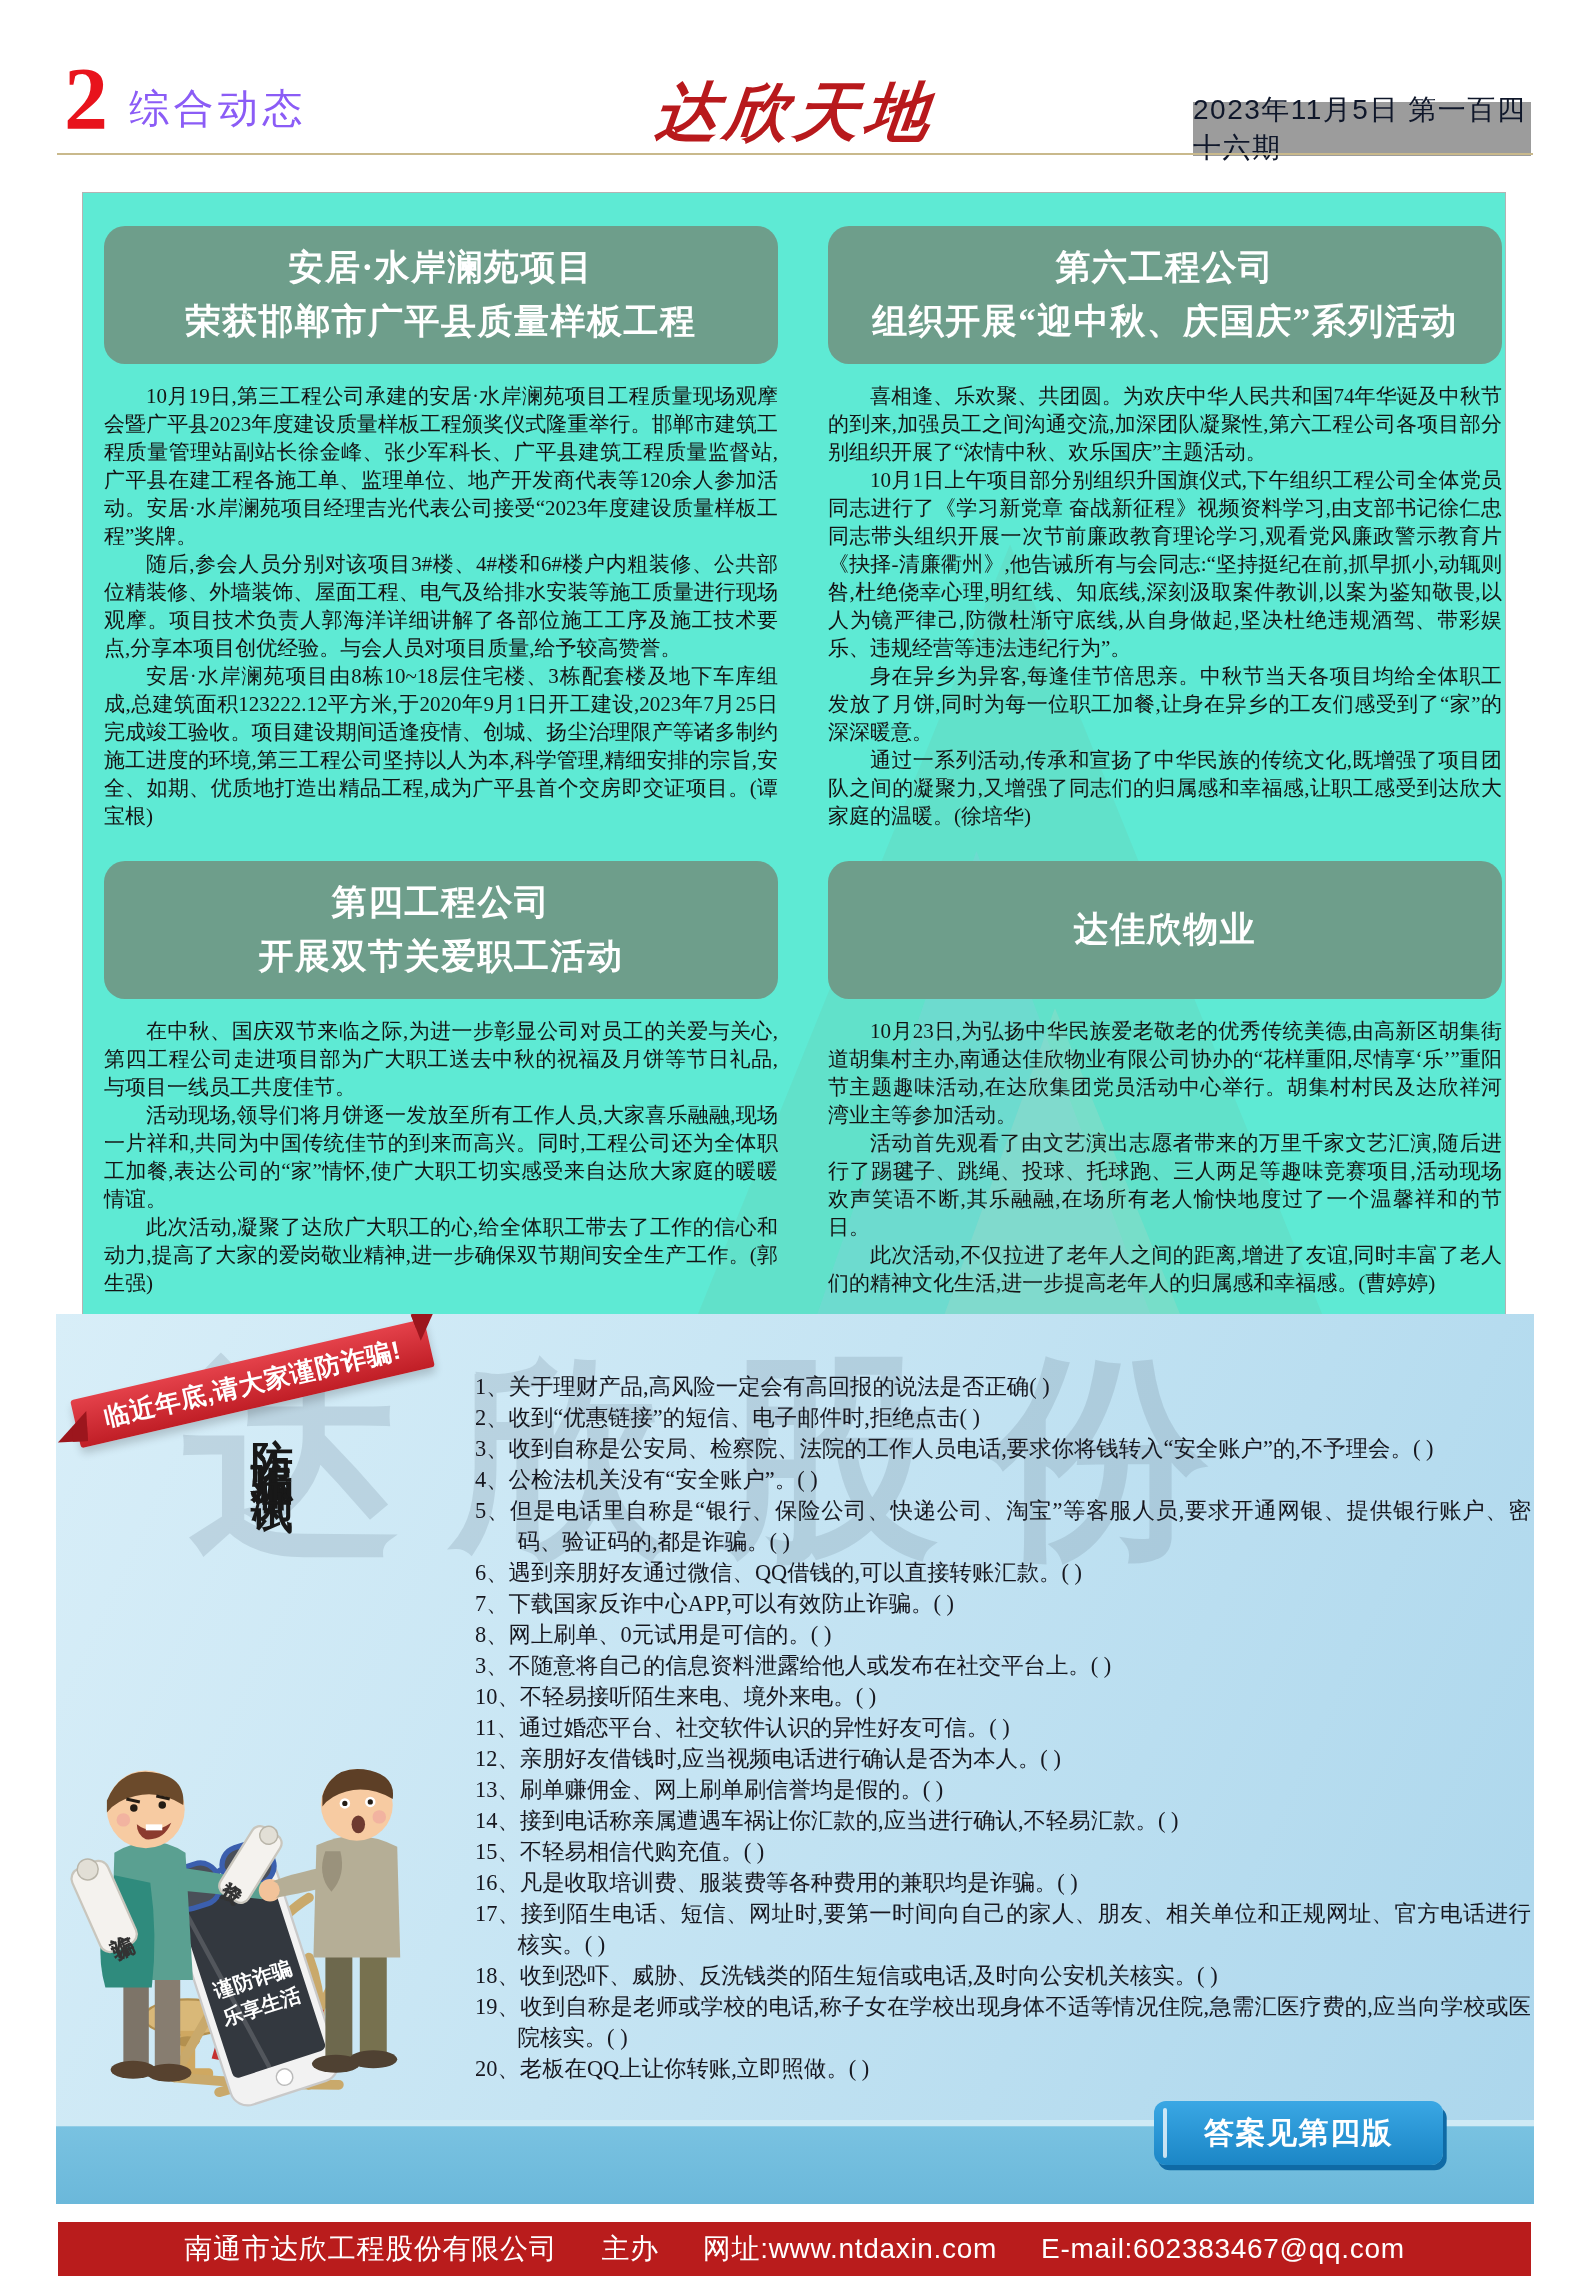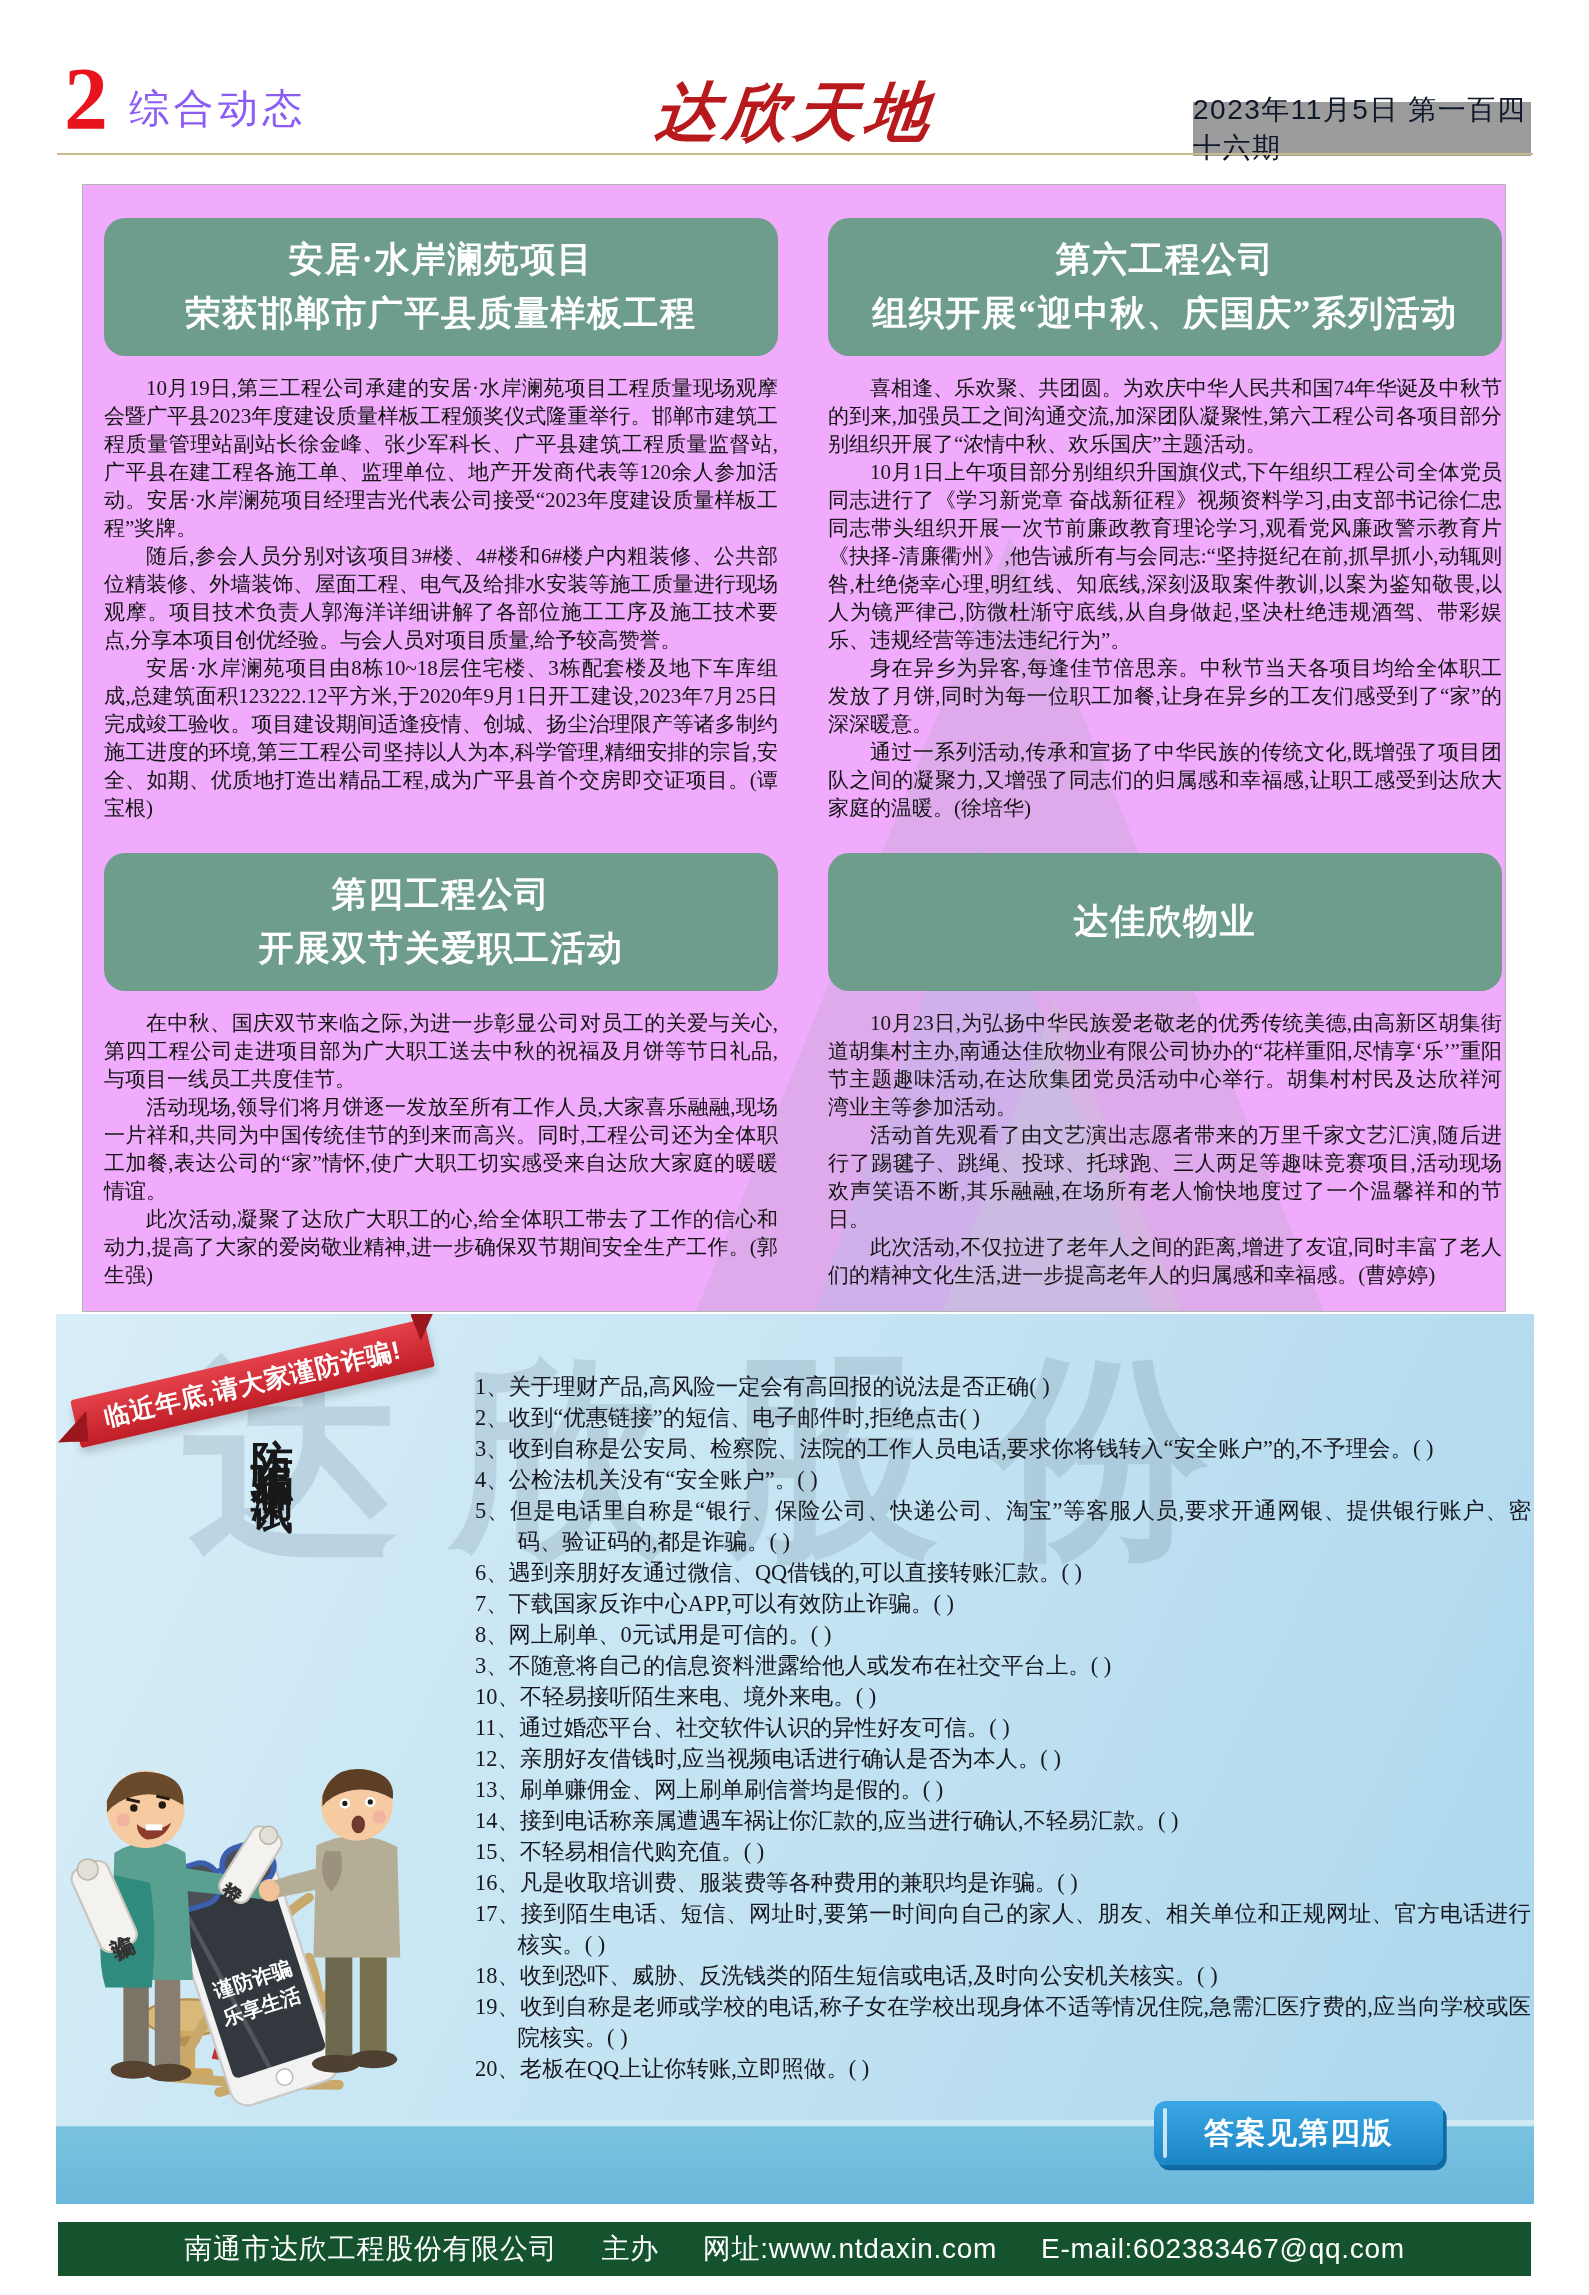--- a/index.html
+++ b/index.html
@@ -13,22 +13,22 @@
             color:#8b5cf6;font-family:"Liberation Sans",sans-serif;letter-spacing:4.5px;}
   .masthead{position:absolute;left:0;right:0;top:69px;text-align:center;font-size:64px;
             font-weight:bold;color:#b8191c;font-style:italic;letter-spacing:6px;
             transform:skewX(-6deg);font-family:"Liberation Serif",serif;}
   .issue-badge{position:absolute;left:1193px;top:94px;width:338px;height:54px;background:#9c9c9c;
             color:#0f172a;display:flex;align-items:center;justify-content:center;font-size:28px;
             font-family:"Liberation Sans",sans-serif;letter-spacing:1.5px;margin-top:8px;}
   .header-rule{position:absolute;left:57px;top:153px;width:1476px;height:2.2px;background:#c9b98c;}
 
   
-  .main-panel{position:absolute;left:82px;top:184px;width:1422px;height:1126px;
-            border:1.5px solid #b3b3b3;background:#f0abfc;overflow:hidden;}
+  .main-panel{position:absolute;left:82px;top:192px;width:1422px;height:1126px;
+            border:1.5px solid #b3b3b3;background:#5eead4;overflow:hidden;}
   .panel-watermark{position:absolute;left:0;top:0;width:100%;height:100%;pointer-events:none;}
 
   .article{position:absolute;width:674px;}
   .art-banner{height:138px;border-radius:21px;background:#6e9e8b;color:#fff;display:flex;
             flex-direction:column;justify-content:center;align-items:center;font-weight:bold;
             font-size:35px;line-height:1.55;letter-spacing:1.5px;text-align:center;
             font-family:"Liberation Serif",serif;}
   .art-body{margin-top:18px;font-size:21px;line-height:28px;text-align:justify;color:#141414;}
   .art-body p{margin:0;text-indent:2em;}
   #art1{left:21px;top:33px;}   #art2{left:745px;top:33px;}
@@ -60,21 +60,21 @@
   .answer-btn{position:absolute;left:1098px;top:787px;width:289px;height:64px;
             background:linear-gradient(180deg,#3aa7e4 0%,#1b86c6 100%);border-radius:12px;
             color:#fff;font-size:30px;font-weight:bold;display:flex;align-items:center;
             justify-content:center;font-family:"Liberation Sans",sans-serif;
             box-shadow:3.7px 5.2px 0 #0f6aa5;letter-spacing:1.5px;}
   .answer-btn:before{content:'';position:absolute;left:9px;top:6.7px;bottom:6.7px;width:3.7px;
             background:rgba(255,255,255,.75);border-radius:2.2px;}
   .quiz-illustration{position:absolute;left:6px;top:449px;width:434px;height:440px;}
 
   
-  .footer-bar{position:absolute;left:58px;top:2222px;width:1473px;height:54px;background:#14532d;
+  .footer-bar{position:absolute;left:58px;top:2222px;width:1473px;height:54px;background:#b91c1c;
             color:#fff;display:flex;align-items:center;justify-content:center;gap:44px;
             font-size:28px;font-family:"Liberation Sans",sans-serif;letter-spacing:0.7px;}
 </style>
 </head>
 <body>
 
 <div class="page">
 
   <div class="page-num">2</div>
   <div class="section-title">综合动态</div>

